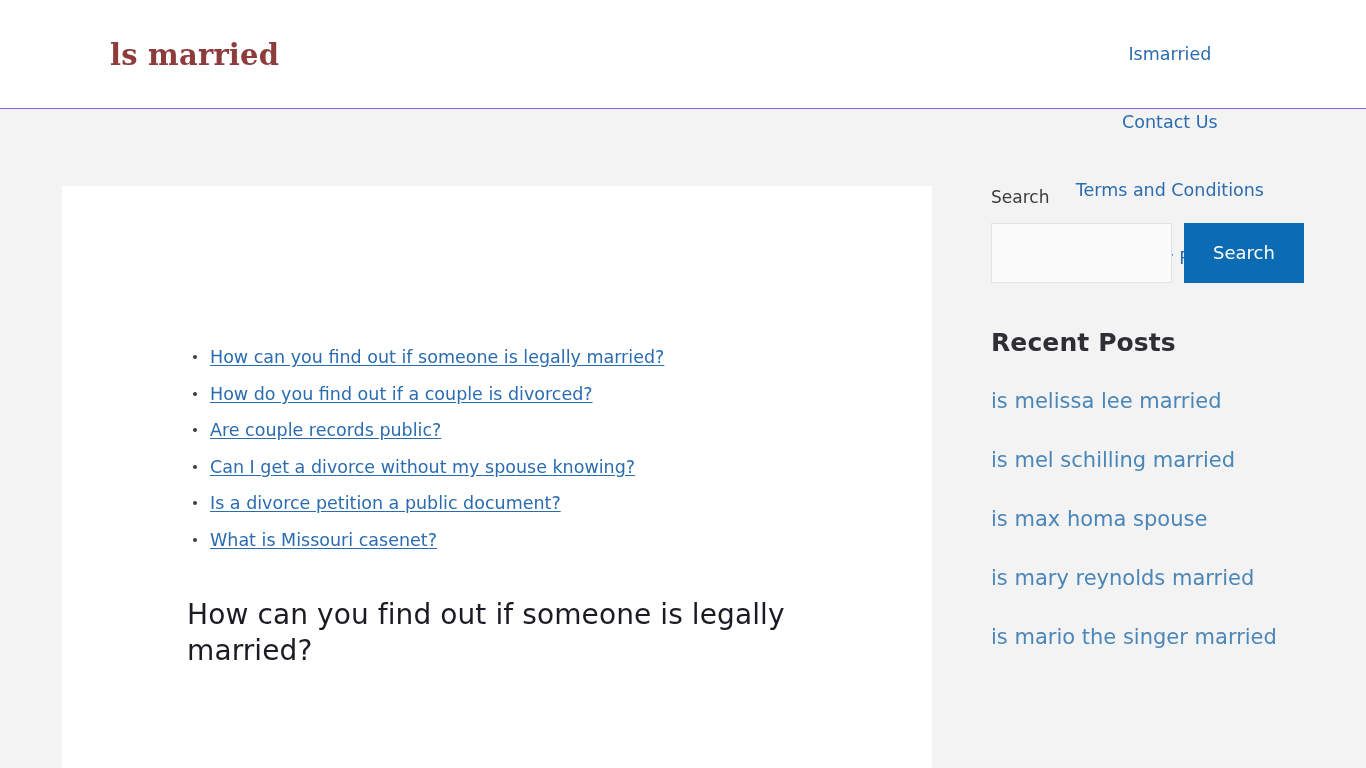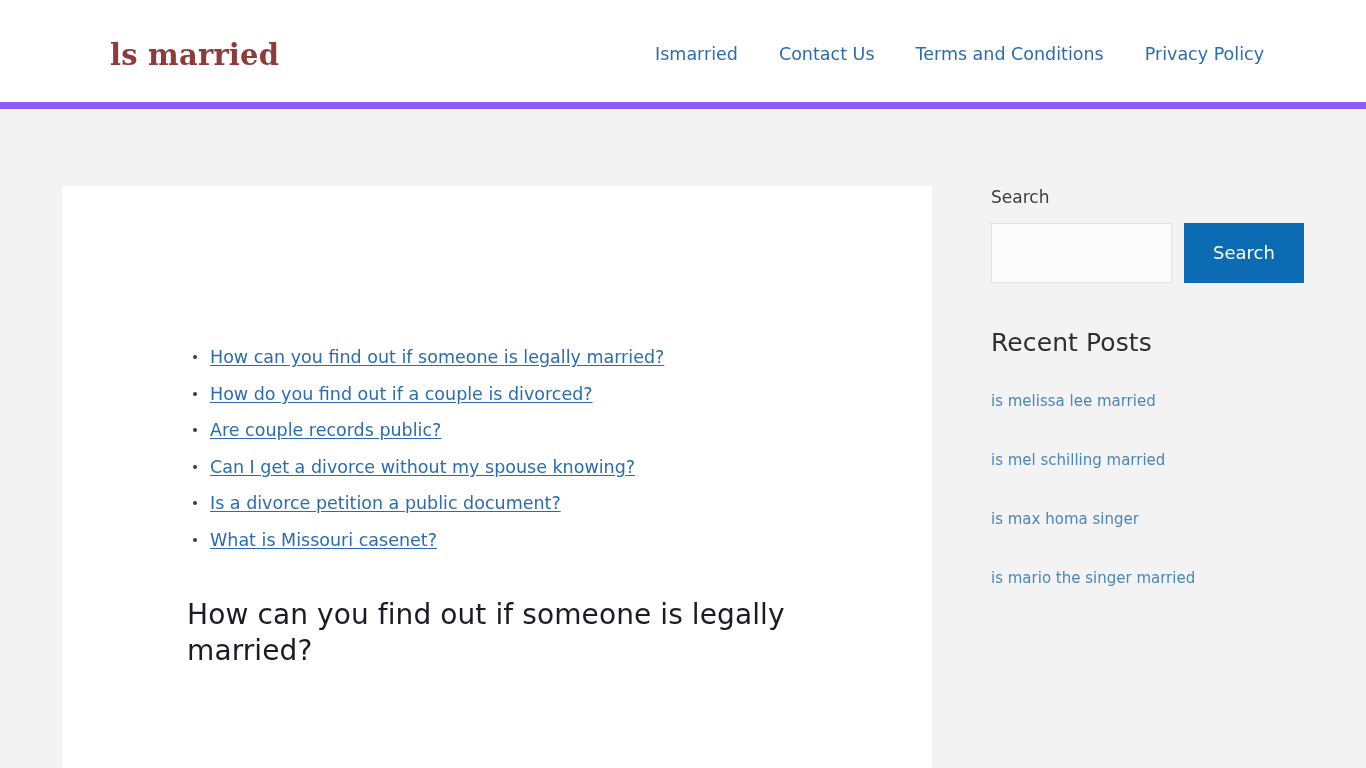--- a/index.html
+++ b/index.html
@@ -13,21 +13,21 @@
     overflow: hidden;
     background: #f3f3f4;
     font-family: "DejaVu Sans", "Liberation Sans", sans-serif;
     -webkit-font-smoothing: antialiased;
   }
 
   
   .site-header {
     height: 109px;
     background: #ffffff;
-    border-bottom: 7px solid #8b5cf6;
+    border-bottom: 1px solid #8b5cf6;
     box-sizing: border-box;
     display: flex;
     align-items: center;
     position: relative;
   }
   .logo {
     position: absolute;
     left: 110px;
     top: 36px;
     font-family: "DejaVu Serif", "Liberation Serif", serif;
@@ -39,20 +39,21 @@
     white-space: nowrap;
     text-decoration: none;
   }
   .main-nav {
     position: absolute;
     right: 102px;
     top: 41px;
     display: flex;
     align-items: center;
     gap: 41px;
+    flex-direction: column;
   }
   .main-nav a {
     font-size: 17.5px;
     color: #2b6cb0;
     text-decoration: none;
     white-space: nowrap;
     line-height: 27px;
   }
 
   
@@ -165,32 +166,32 @@
     padding: 0;
     cursor: pointer;
     border-radius: 0;
   }
 
   .widget-recent { margin-top: 45px; }
   .widget-title {
     margin: 0 0 24px 0;
     font-size: 25px;
     line-height: 30px;
-    font-weight: 400;
+    font-weight: 700;
     color: #2e2e35;
     letter-spacing: 0.1px;
   }
   .recent-list {
     list-style: none;
     margin: 0;
     padding: 0;
   }
   .recent-list li { margin-bottom: 21px; }
   .recent-list a {
-    font-size: 15px;
+    font-size: 21px;
     line-height: 38px;
     color: #4a86b8;
     text-decoration: none;
   }
 </style>
 </head>
 <body>
 
 <header class="site-header">
   <a class="logo" href="#">ls married</a>
@@ -226,20 +227,21 @@
         <input class="search-input" type="text" placeholder="" style="">
         <button class="search-button">Search</button>
       </div>
     </section>
 
     <section class="widget-recent">
       <h2 class="widget-title">Recent Posts</h2>
       <ul class="recent-list">
         <li><a href="#">is melissa lee married</a></li>
         <li><a href="#">is mel schilling married</a></li>
-        <li><a href="#">is max homa singer</a></li>
+        <li><a href="#">is max homa spouse</a></li>
+        <li><a href="#">is mary reynolds married</a></li>
         <li><a href="#">is mario the singer married</a></li>
 
       </ul>
     </section>
 
   </aside>
 </div>
 
 </body></html>

